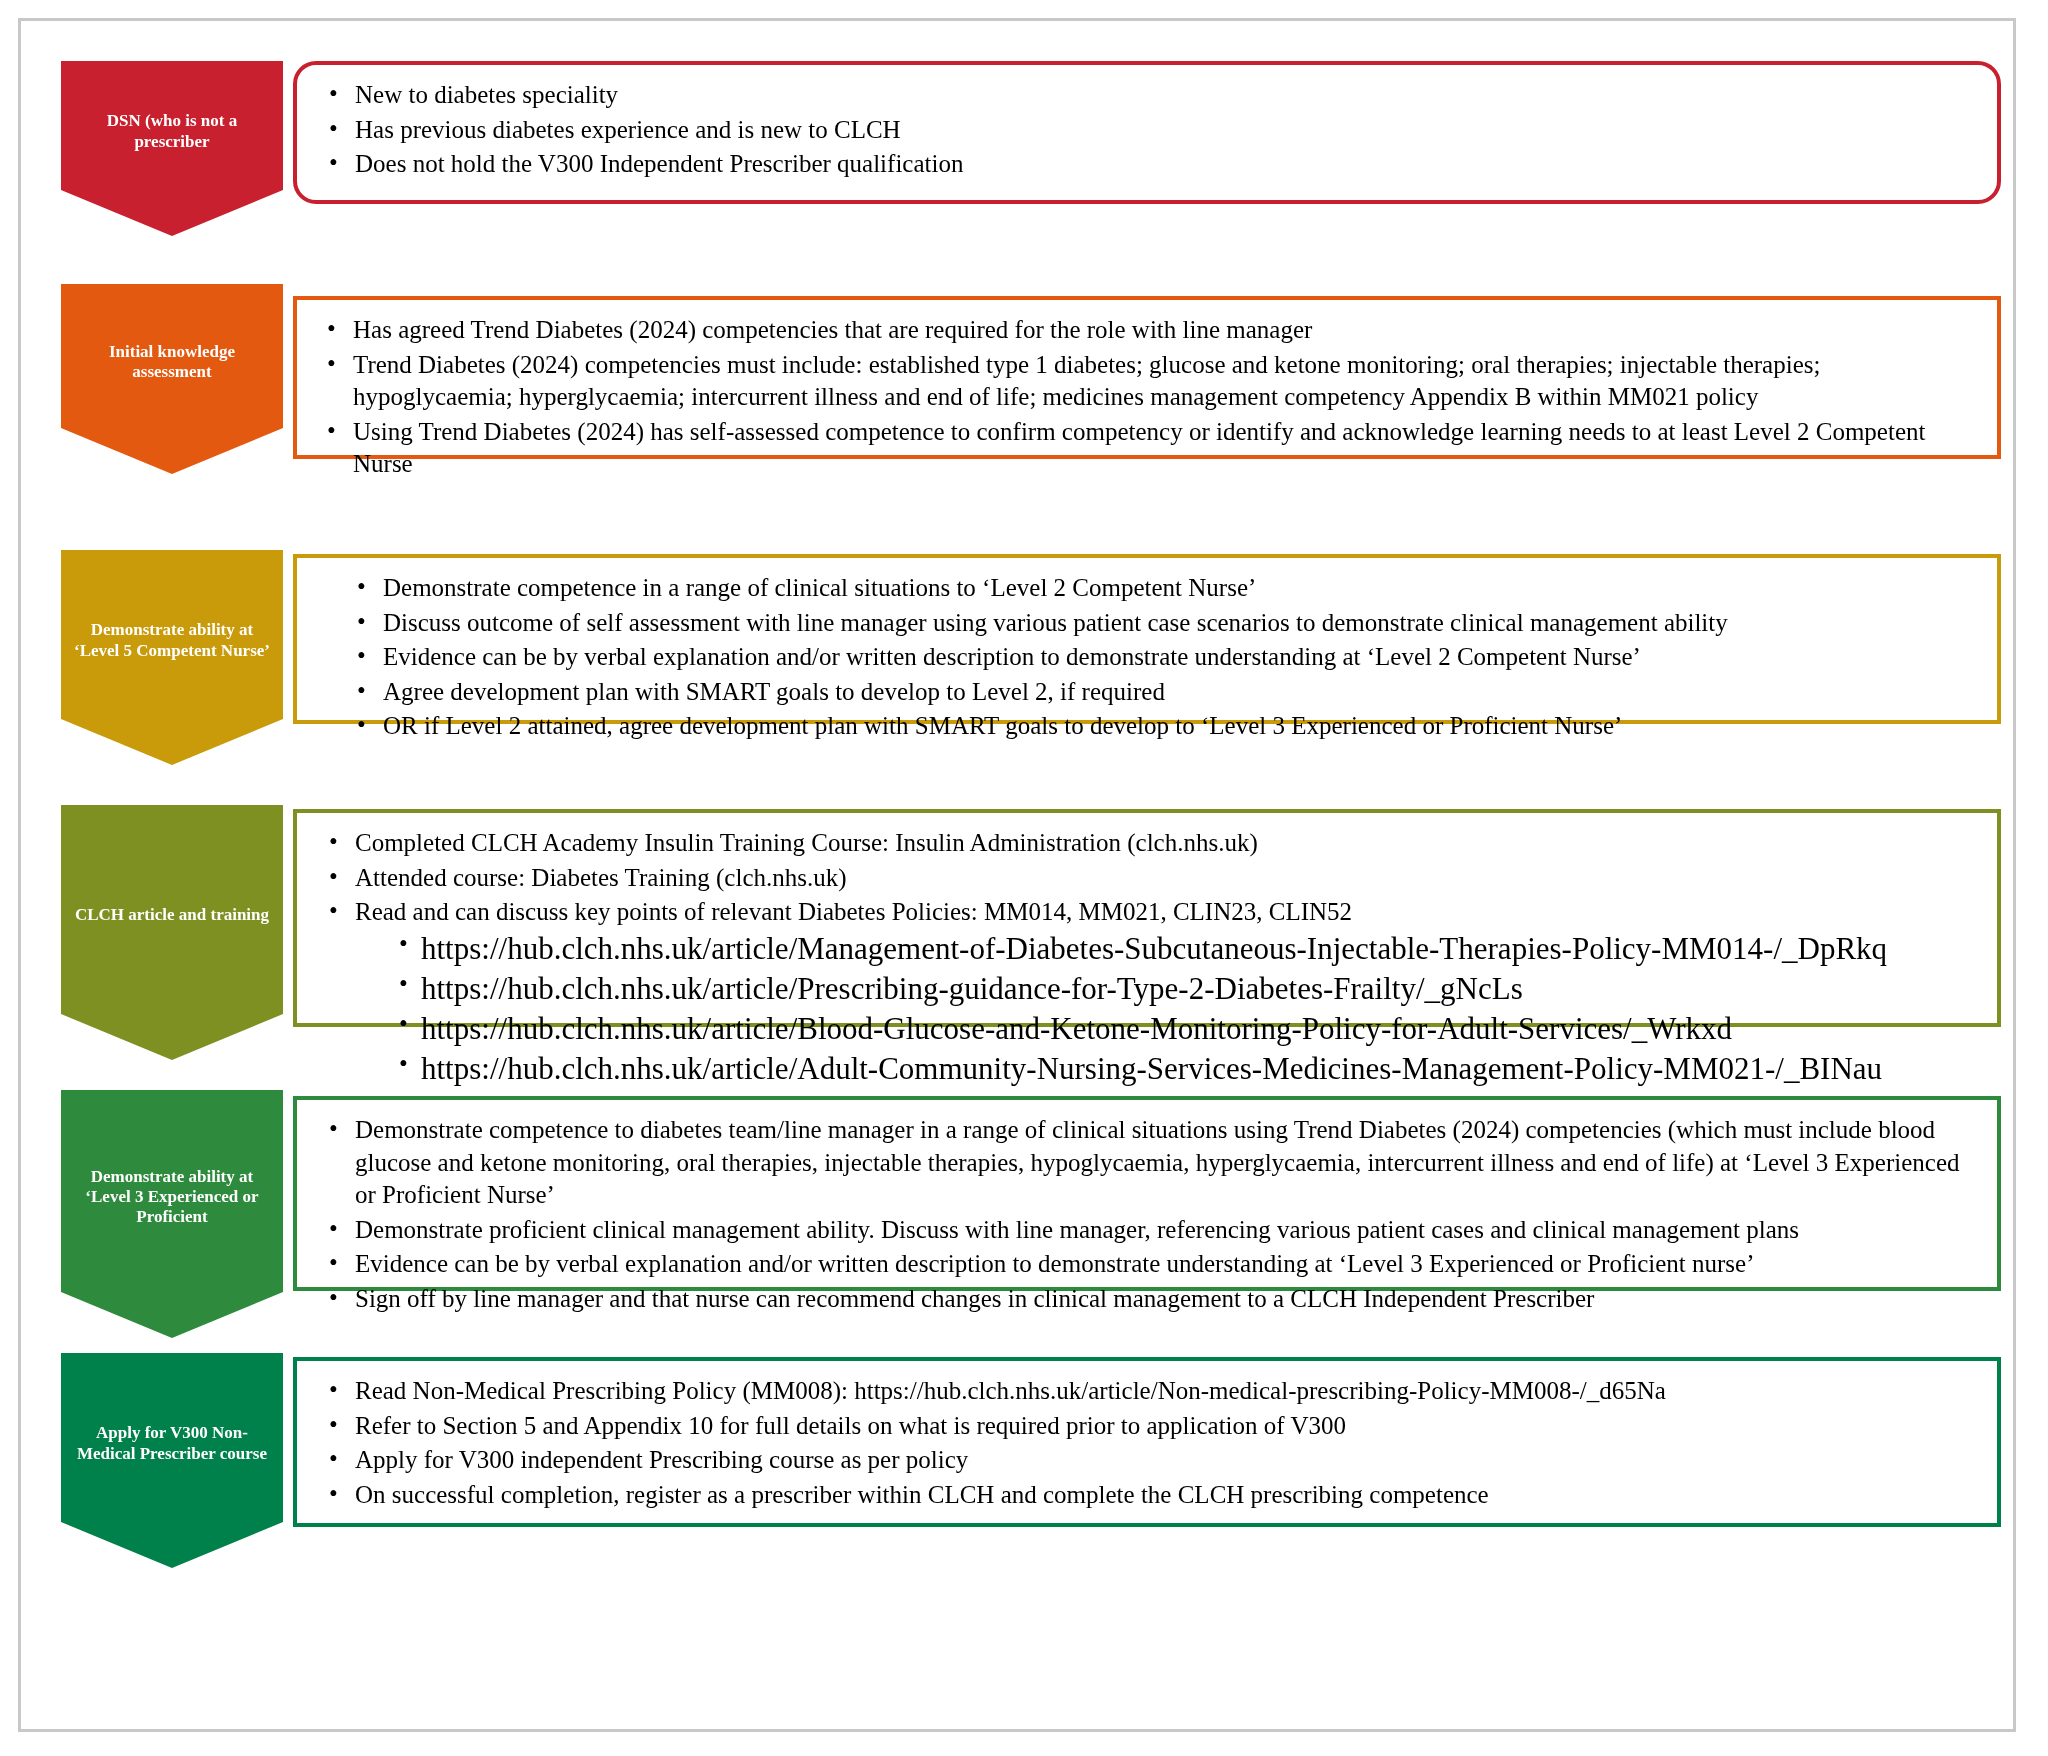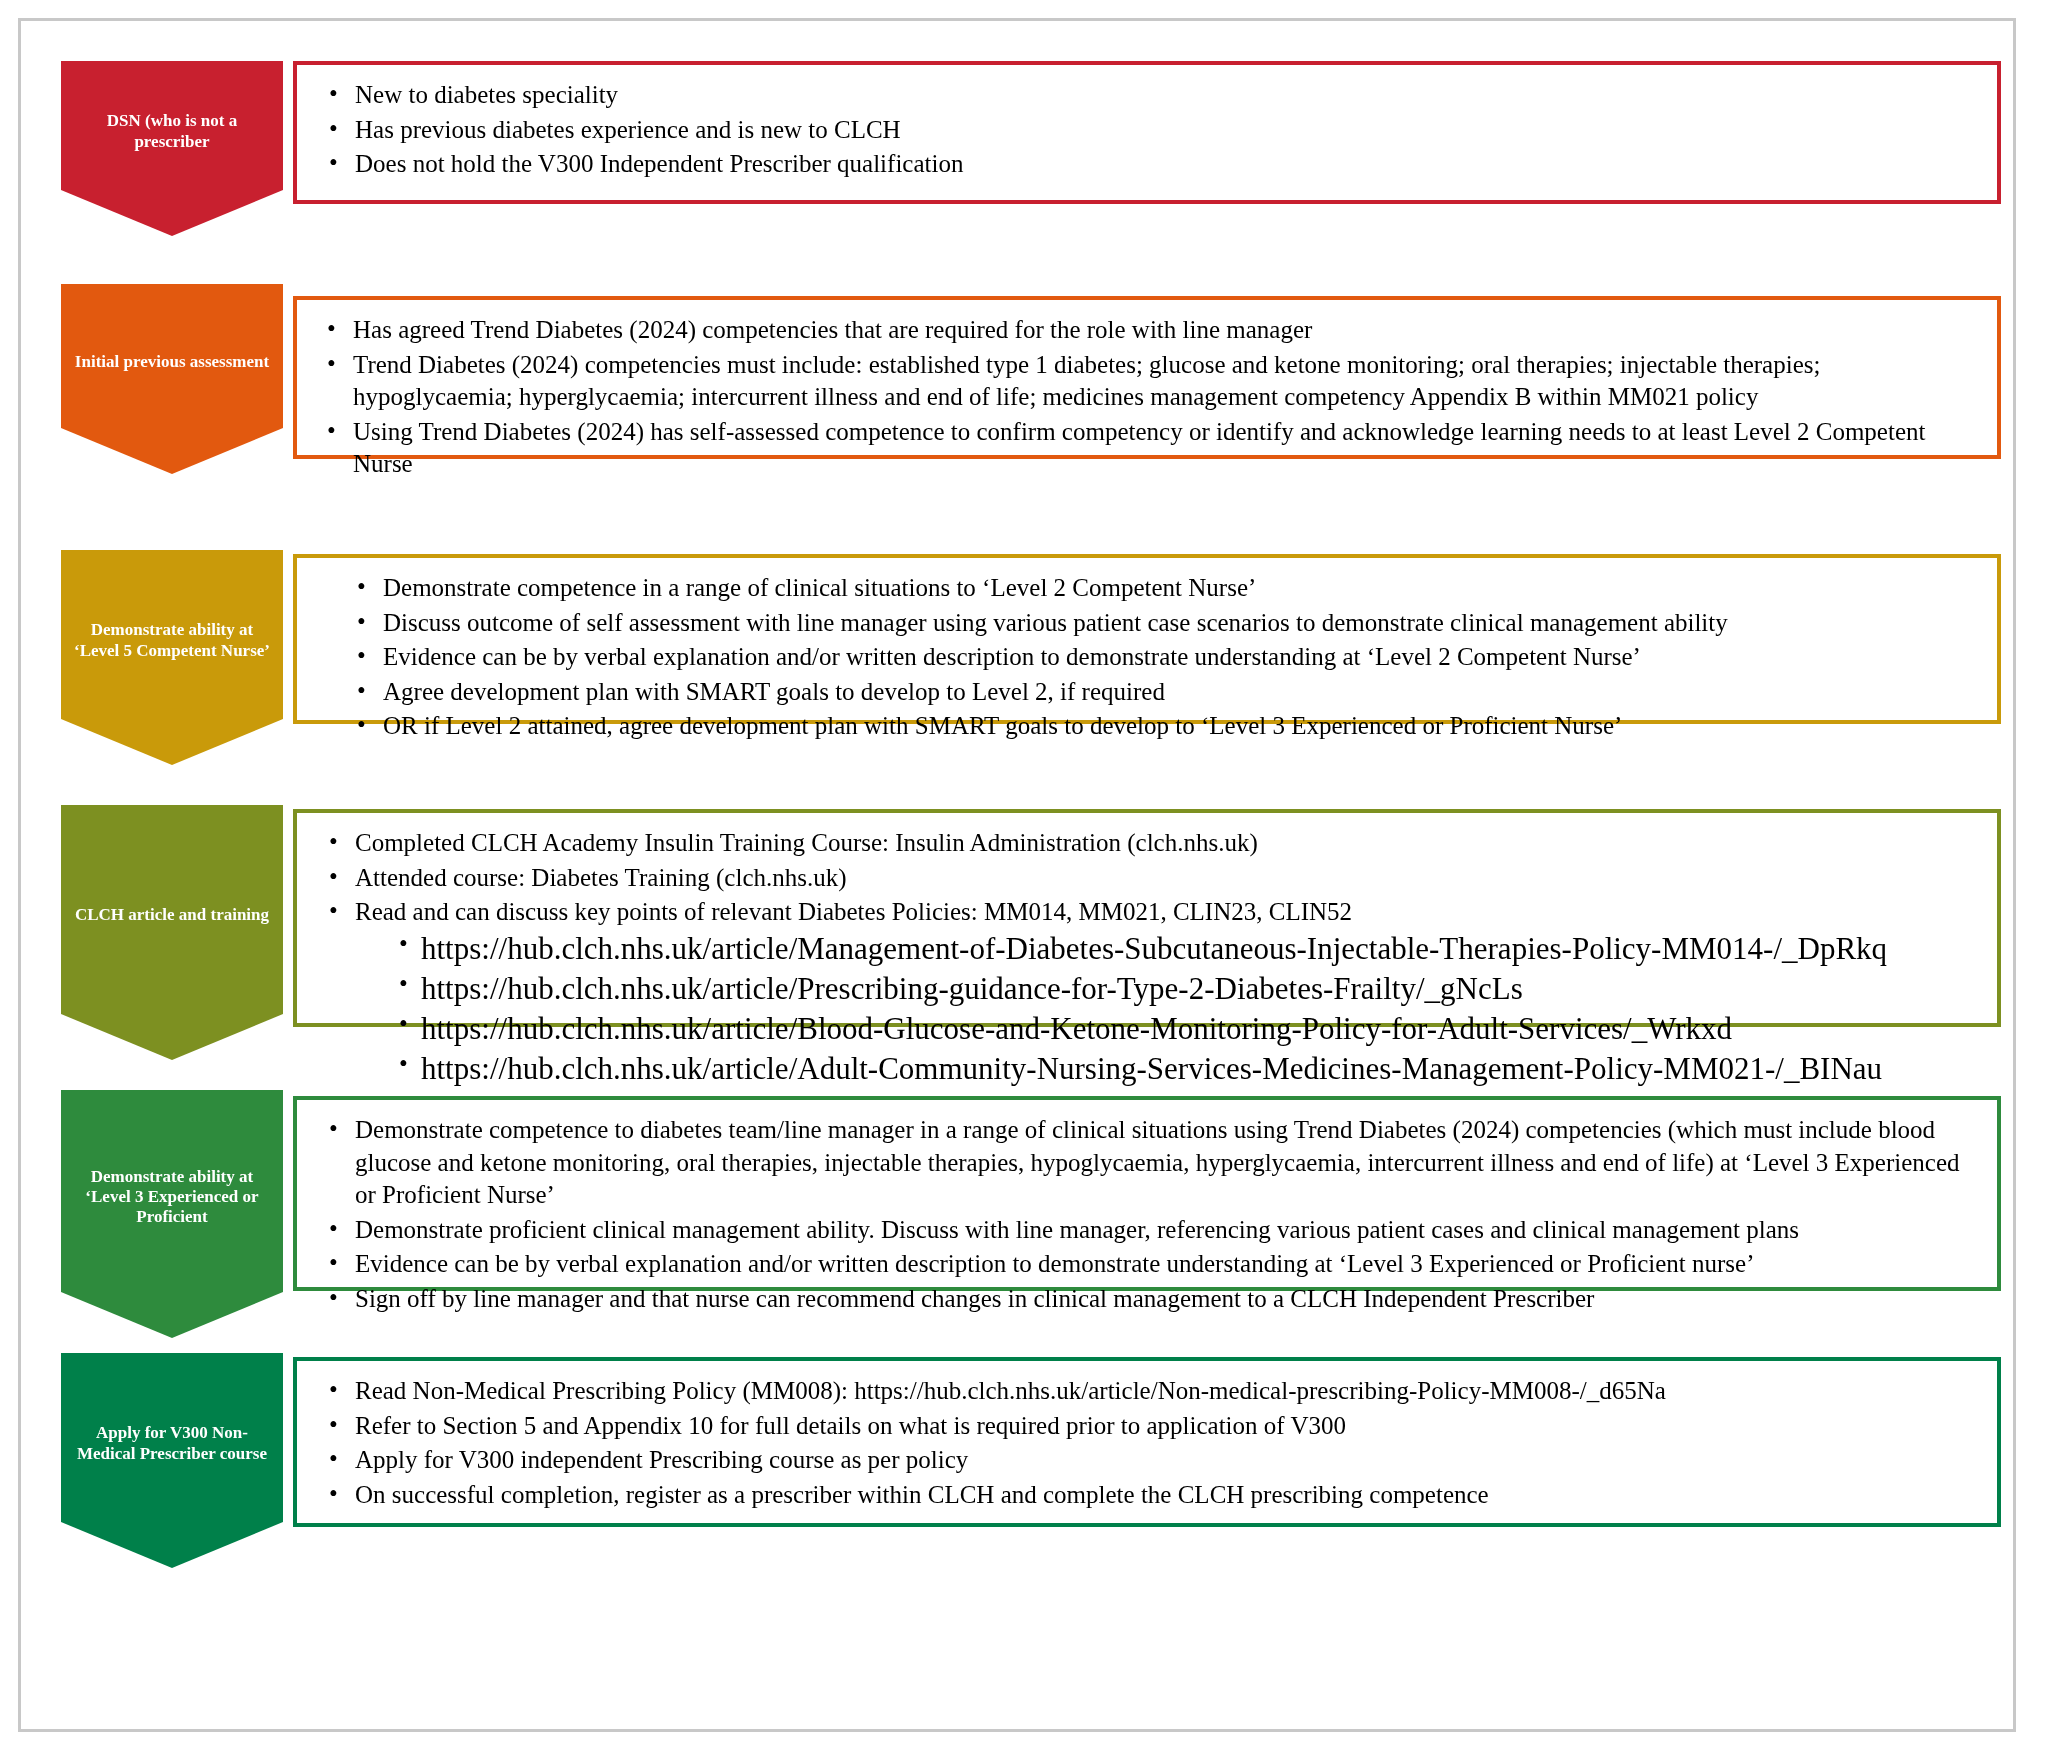--- a/index.html
+++ b/index.html
@@ -99,21 +99,21 @@
   ul.lvl2 > li::before {
     content: "\2022";
     position: absolute;
     left: -22px;
     top: -1px;
     font-size: 25px;
   }
 
   
   .s0 .chev { background: #c8202f; }
-  .s0 .box  { border-color: #c8202f; }
+  .s0 .box  { border-color: #c8202f; border-radius: 23px; }
   .s1 .chev { background: #e2590f; }
   .s1 .box  { border-color: #e2590f; }
   .s2 .chev { background: #c99a0a; }
   .s2 .box  { border-color: #c99a0a; padding-left: 48px; }
   .s3 .chev { background: #7d9021; }
   .s3 .box  { border-color: #7d9021; }
   .s4 .chev { background: #2e8b3d; }
   .s4 .box  { border-color: #2e8b3d; }
   .s5 .chev { background: #00804a; }
   .s5 .box  { border-color: #00804a; }
@@ -165,21 +165,21 @@
         <ul class="lvl1">
           <li><span>New to diabetes speciality</span></li>
           <li><span>Has previous diabetes experience and is new to CLCH</span></li>
           <li><span>Does not hold the V300 Independent Prescriber qualification</span></li>
         </ul>
       </div>
     </div>
 
     <div class="stage s1">
       <div class="chev">
-        <span>Initial previous assessment</span>
+        <span>Initial knowledge assessment</span>
       </div>
       <div class="box">
         <ul class="lvl1">
           <li><span>Has agreed Trend Diabetes (2024) competencies that are required for the role with line manager</span></li>
           <li><span>Trend Diabetes (2024) competencies must include: established type 1 diabetes; glucose and ketone monitoring; oral therapies; injectable therapies; hypoglycaemia; hyperglycaemia; intercurrent illness and end of life; medicines management competency Appendix B within MM021 policy</span></li>
           <li><span>Using Trend Diabetes (2024) has self-assessed competence to confirm competency or identify and acknowledge learning needs to at least Level 2 Competent Nurse</span></li>
         </ul>
       </div>
     </div>
 

